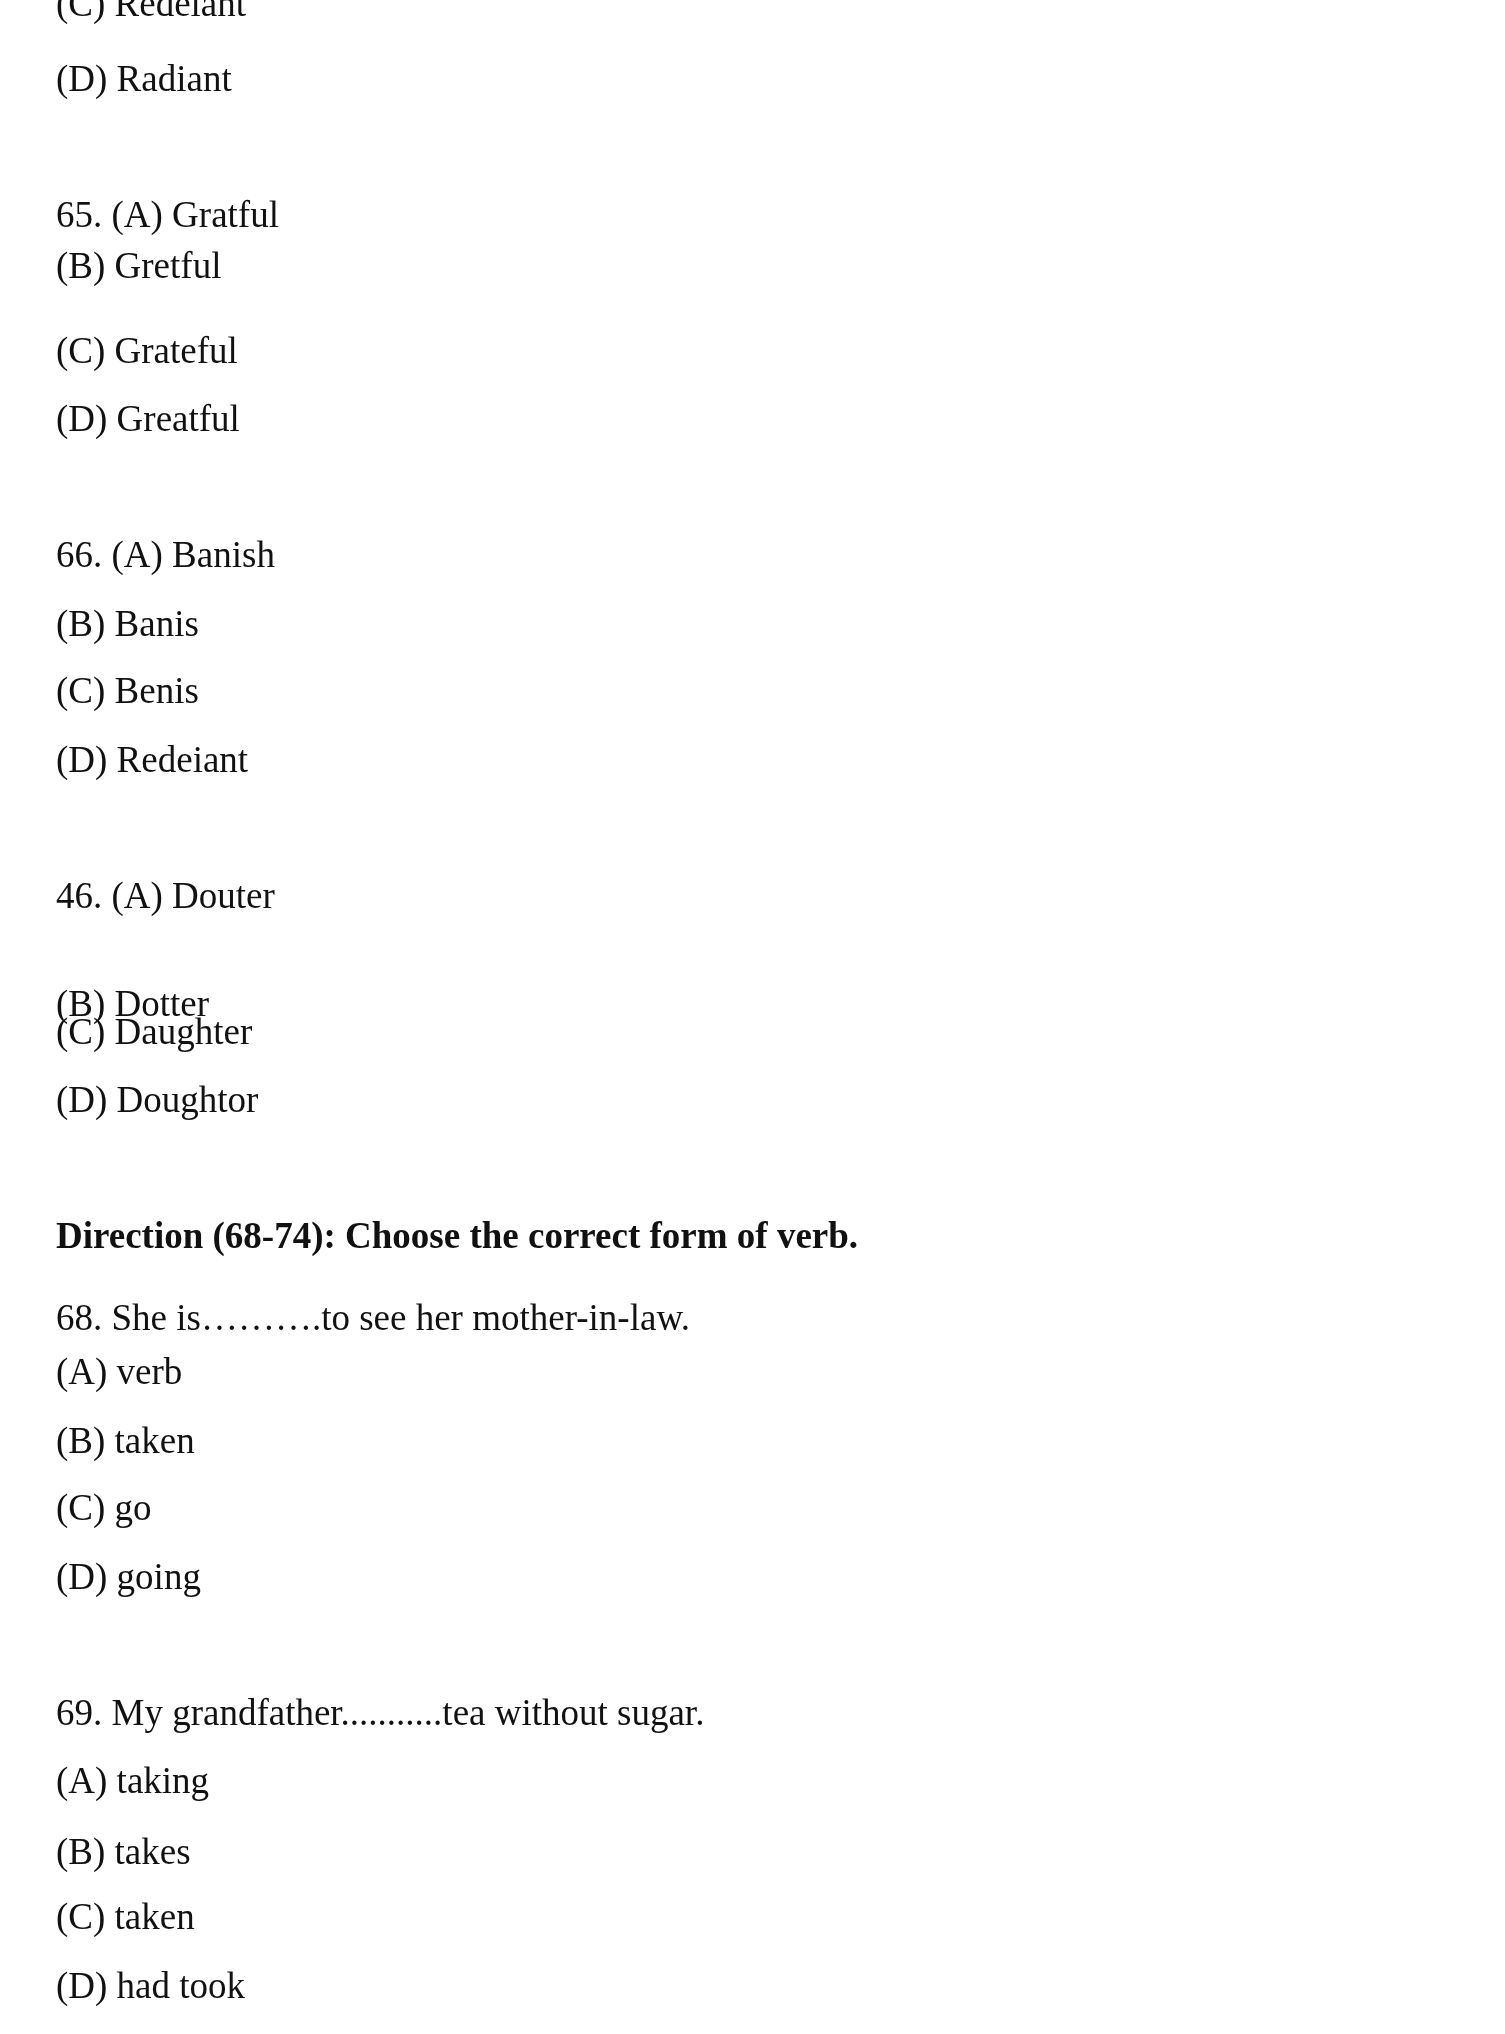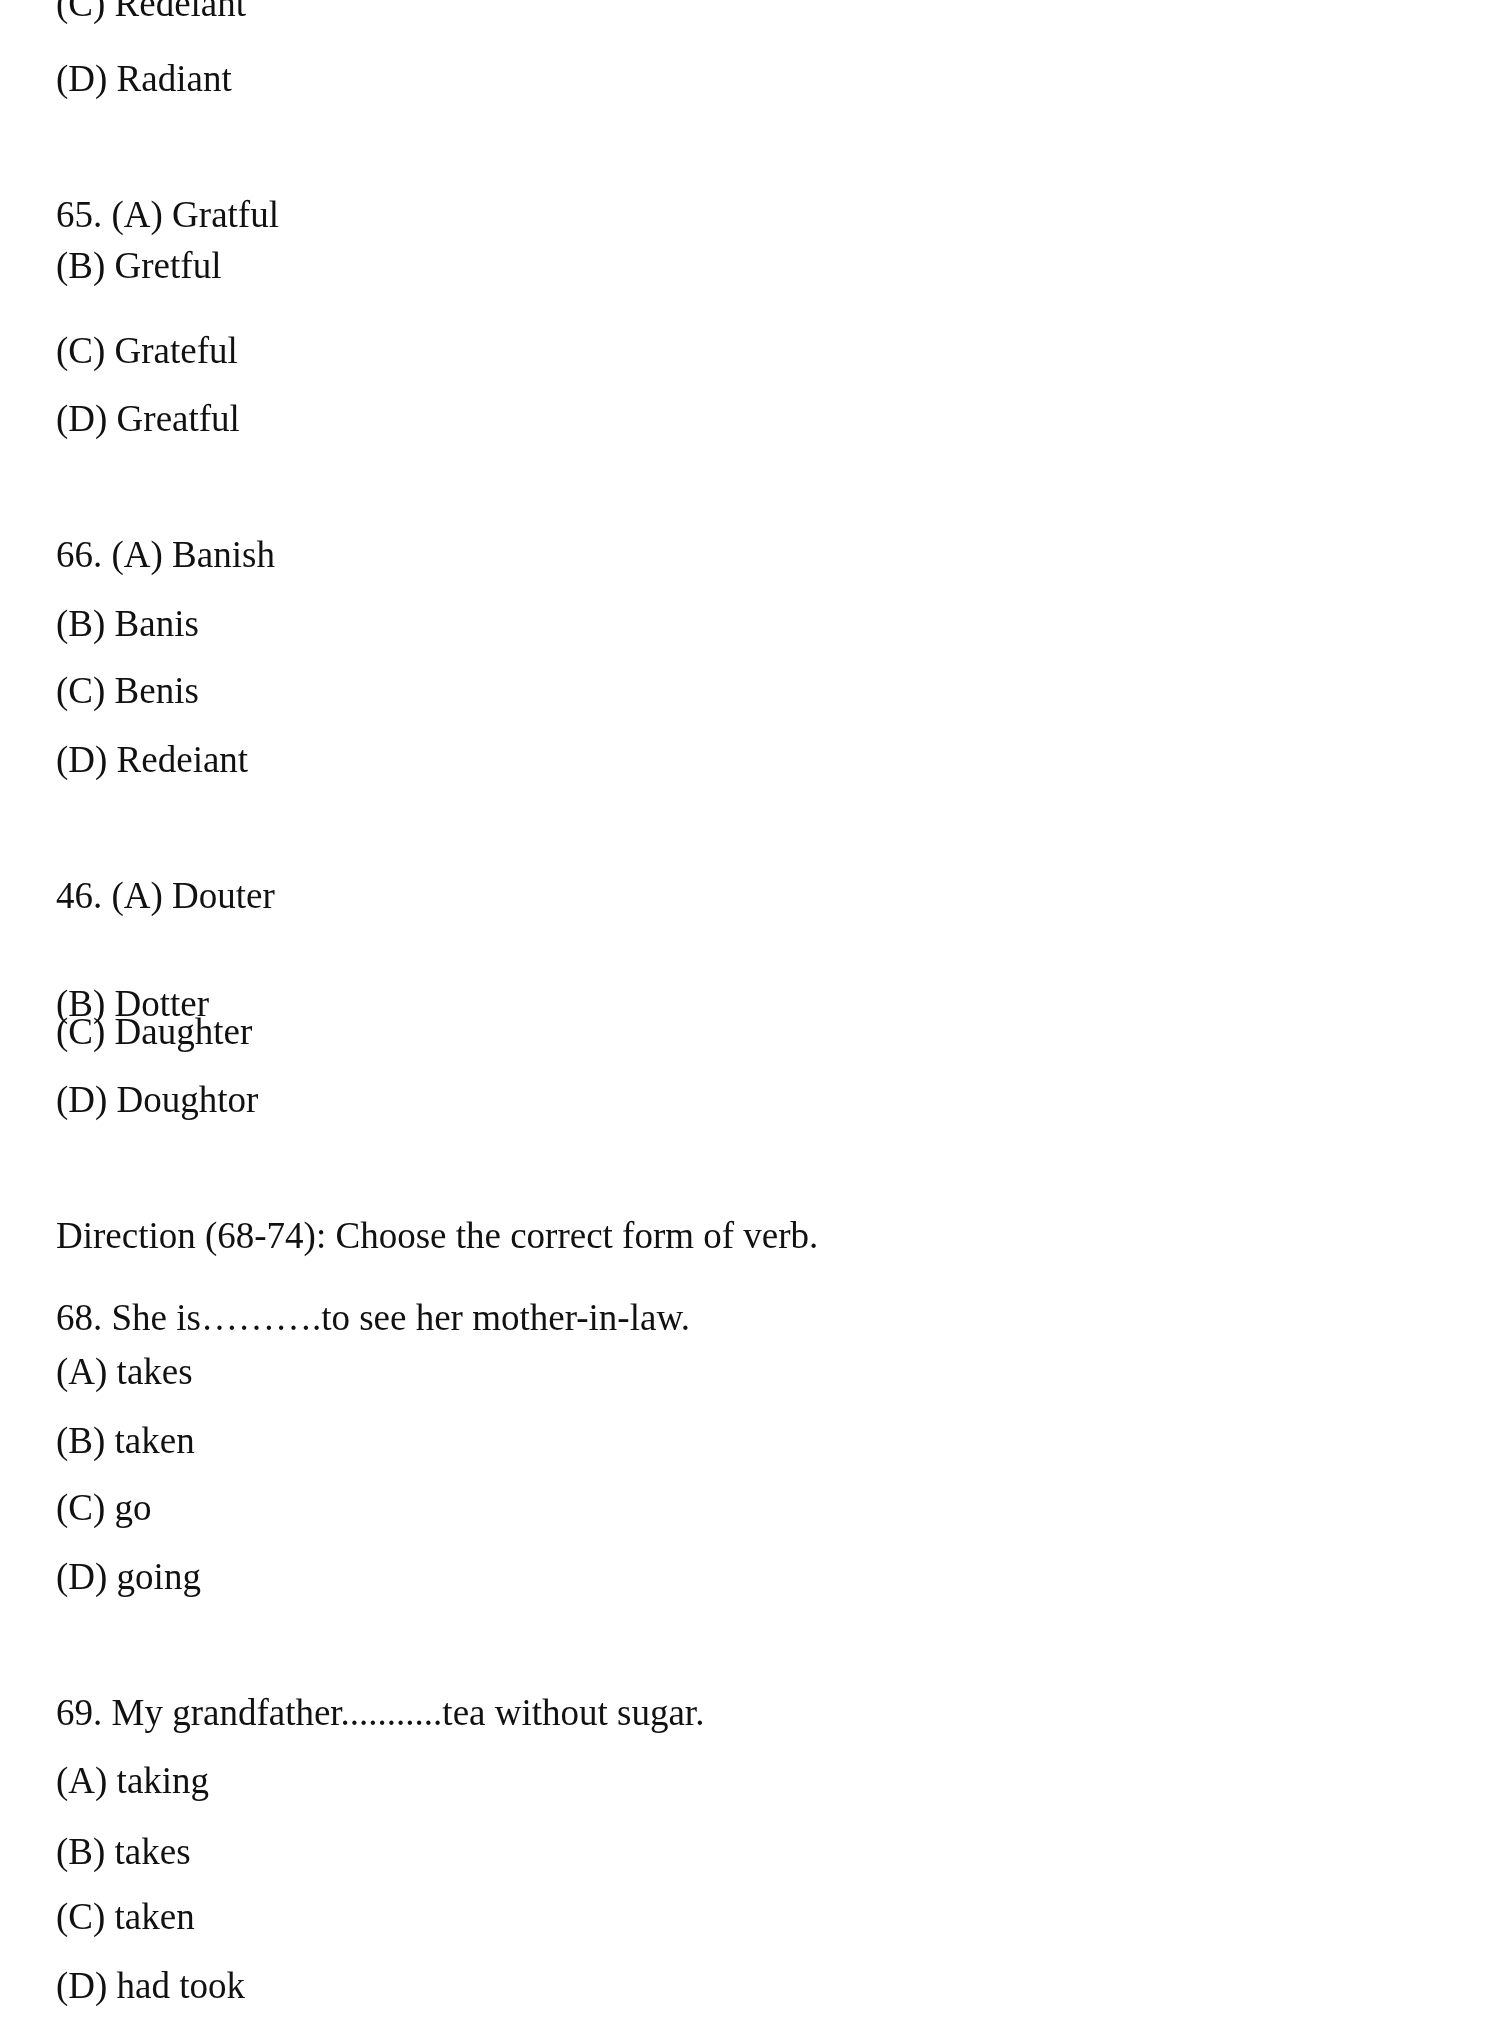--- a/index.html
+++ b/index.html
@@ -6,21 +6,21 @@
   body {
     width: 1505px; height: 2034px; position: relative; overflow: hidden;
     font-family: "Liberation Serif", "DejaVu Serif", serif;
     color: #111111;
   }
   .line {
     position: absolute; left: 56px;
     font-size: 37px; line-height: 44px; white-space: nowrap;
     transform: translateY(-50%);
   }
-  .bold { font-weight: normal; }
+  .bold { font-weight: bold; }
 </style>
 </head>
 <body>
 
 <div>
   <div class="line" style="top:4px">(C) Redeiant</div>
   <div class="line" style="top:79px">(D) Radiant</div>
 
   <div>
     <div class="line" style="top:215px">65. (A) Gratful</div>
@@ -40,21 +40,21 @@
     <div class="line" style="top:896px">46. (A) Douter</div>
     <div class="line" style="top:1004px">(B) Dotter</div>
     <div class="line" style="top:1032px">(C) Daughter</div>
     <div class="line" style="top:1100px">(D) Doughtor</div>
   </div>
 
   <div class="line bold" style="top:1236px">Direction (68-74): Choose the correct form of verb.</div>
 
   <div>
     <div class="line" style="top:1318px">68. She is……….to see her mother-in-law.</div>
-    <div class="line" style="top:1372px">(A) takes</div>
+    <div class="line" style="top:1372px">(A) verb</div>
     <div class="line" style="top:1441px">(B) taken</div>
     <div class="line" style="top:1508px">(C) go</div>
     <div class="line" style="top:1577px">(D) going</div>
   </div>
 
   <div>
     <div class="line" style="top:1713px">69. My grandfather...........tea without sugar.</div>
     <div class="line" style="top:1781px">(A) taking</div>
     <div class="line" style="top:1852px">(B) takes</div>
     <div class="line" style="top:1917px">(C) taken</div>

